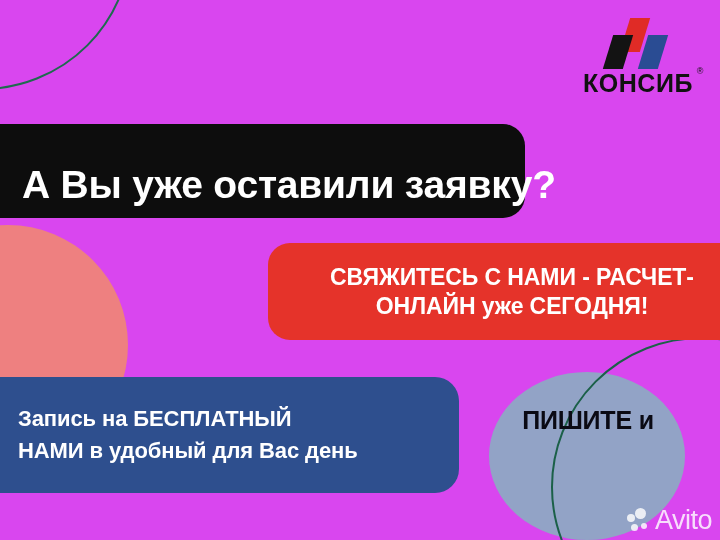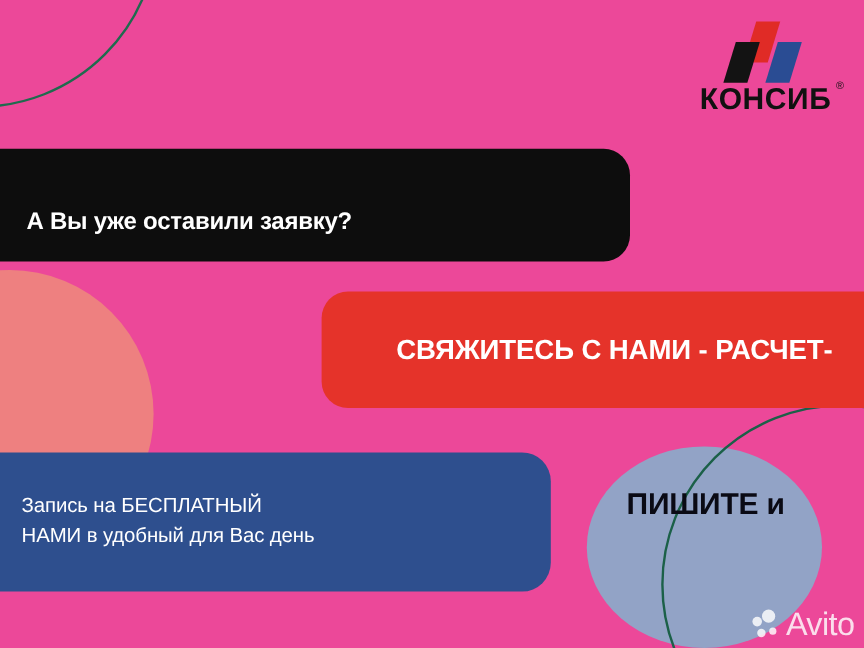--- a/index.html
+++ b/index.html
@@ -7,21 +7,21 @@
     padding: 0;
     background: #ffffff;
   }
   body {
     font-family: "Liberation Sans", sans-serif;
   }
   #canvas {
     position: relative;
     width: 720px;
     height: 540px;
-    background: #ec4899;
+    background: #d946ef;
     overflow: hidden;
   }
 
   
   .deco-circle-green-tl {
     position: absolute;
     left: -168px;
     top: -210px;
     width: 300px;
     height: 300px;
@@ -127,21 +127,21 @@
     top: 124px;
     width: 565px;
     height: 94px;
     background: #0d0d0d;
     border-radius: 22px;
     padding-left: 62px;
     padding-right: 20px;
   }
   .banner-black .line {
     color: #ffffff;
-    font-size: 20px;
+    font-size: 39px;
     font-weight: bold;
     letter-spacing: -0.2px;
     white-space: nowrap;
     margin-top: 28px;
   }
 
   .banner-red {
     left: 268px;
     top: 243px;
     width: 480px;
@@ -167,22 +167,22 @@
     top: 377px;
     width: 499px;
     height: 116px;
     background: #2e4f8e;
     border-radius: 24px;
     padding-left: 58px;
     padding-right: 18px;
   }
   .banner-blue .line {
     color: #ffffff;
-    font-size: 17px;
-    font-weight: normal;
+    font-size: 22px;
+    font-weight: bold;
     letter-spacing: -0.1px;
     white-space: nowrap;
     line-height: 1.45;
   }
 
   
   .ellipse-text {
     position: absolute;
     left: 492px;
     top: 405px;
@@ -249,20 +249,21 @@
       <span class="logo-reg">®</span>
     </div>
   </div>
 
   <div class="banner banner-black">
     <div class="line">А Вы уже оставили заявку?</div>
   </div>
 
   <div class="banner banner-red">
     <div class="line">СВЯЖИТЕСЬ С НАМИ - РАСЧЕТ-</div>
+    <div class="line">ОНЛАЙН уже СЕГОДНЯ!</div>
   </div>
 
   <div class="banner banner-blue">
     <div class="line">Запись на БЕСПЛАТНЫЙ</div>
     <div class="line">НАМИ в удобный для Вас день</div>
   </div>
 
   <div class="ellipse-text">
     <div>ПИШИТЕ и</div>
   </div>

